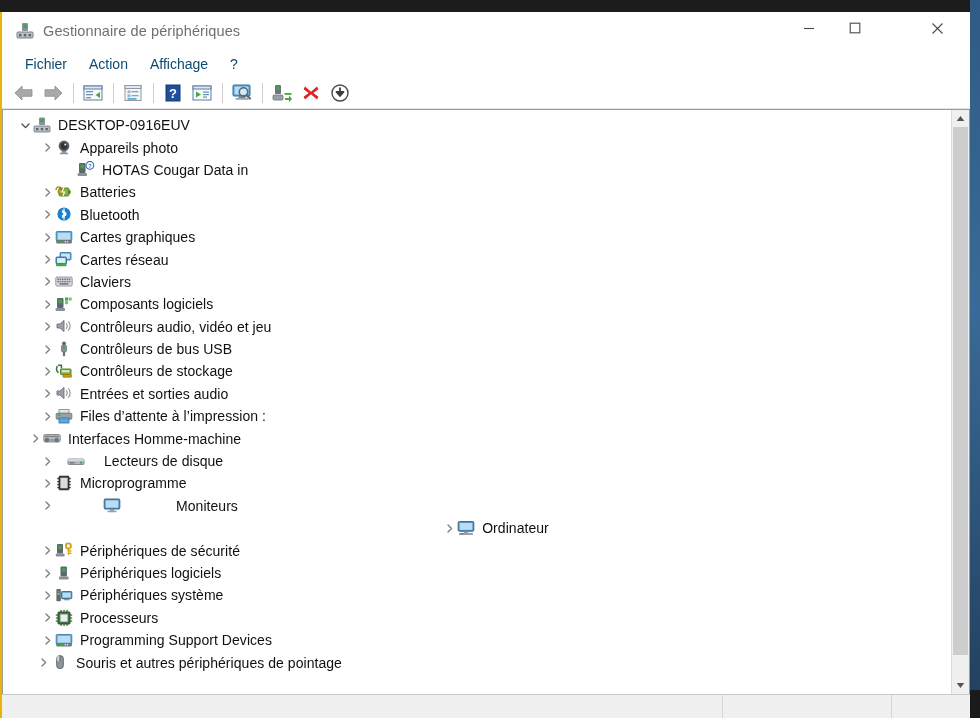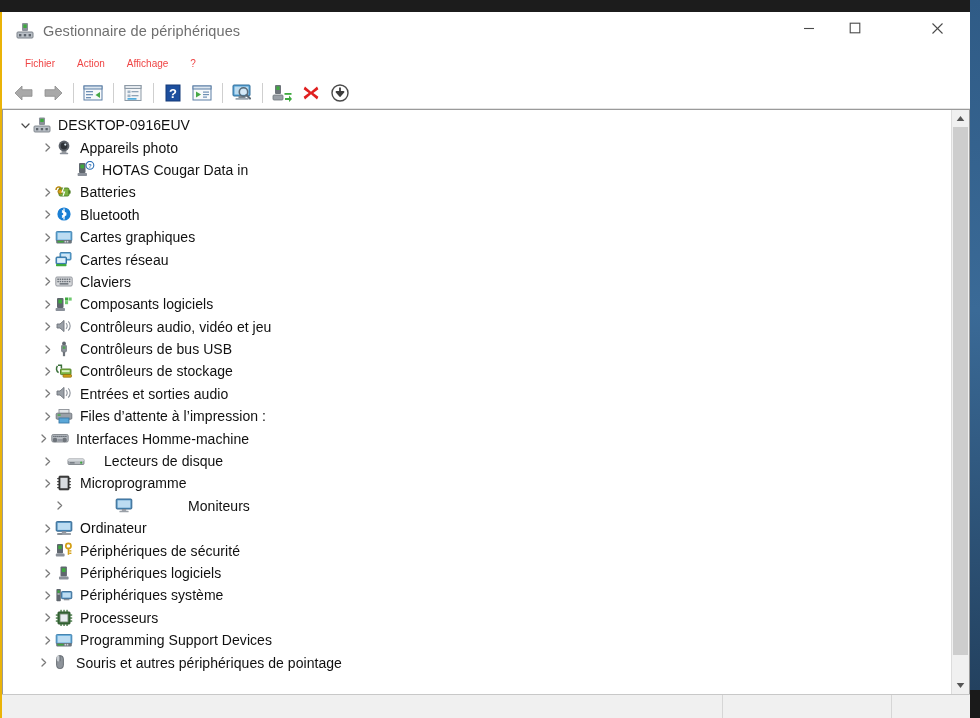--- a/index.html
+++ b/index.html
@@ -84,22 +84,22 @@
   
   #menubar {
     height: 27px;
     min-height: 27px;
     display: flex;
     align-items: center;
     padding-left: 14px;
     background: #ffffff;
   }
   .menu-item {
-    font-size: 10px;
-    color: #ef4444;
+    font-size: 14px;
+    color: #0c4a6e;
     padding: 3px 9px;
     margin-right: 4px;
     white-space: nowrap;
   }
 
   
   #toolbar {
     height: 31px;
     min-height: 31px;
     background: #ffffff;
@@ -566,21 +566,21 @@
             </svg>
           </span>
           <span class="row-icon"><svg width="18" height="17" viewBox="0 0 18 17">
               <rect x="4" y="1.5" width="10" height="4" fill="#e3e6e9" stroke="#8d9197" stroke-width="0.9"></rect>
               <rect x="1.2" y="5.2" width="15.6" height="6" rx="1" fill="#9aa0a7" stroke="#6d737a" stroke-width="0.9"></rect>
               <rect x="2.6" y="6.4" width="3" height="1.3" fill="#3ea93e"></rect>
               <rect x="4" y="10" width="10" height="5" fill="#5aa7d8" stroke="#3b7aa8" stroke-width="0.9"></rect>
             </svg></span>
           <span class="row-label">Files d’attente à l’impression :</span>
         </div>
-        <div class="row" style="padding-left: 32px;">
+        <div class="row" style="padding-left: 24px;">
           <span class="twisty">
             <svg width="11" height="11" viewBox="0 0 11 11">
               <path d="M4 2 L7.6 5.5 L4 9" fill="none" stroke="#7a7a7a" stroke-width="1.3" stroke-linecap="round" stroke-linejoin="round"></path>
             </svg>
           </span>
           <span class="row-icon"><svg width="18" height="17" viewBox="0 0 18 17">
               <rect x="0.8" y="4.5" width="16.4" height="7.5" rx="1.4" fill="#b9bec4" stroke="#7d8288" stroke-width="0.9"></rect>
               <g fill="#5d646c">
                 <rect x="2.2" y="5.8" width="1.4" height="1.3"></rect>
                 <rect x="4.2" y="5.8" width="1.4" height="1.3"></rect>
@@ -625,35 +625,35 @@
                 <rect x="2.2" y="9" width="2" height="1.2"></rect>
                 <rect x="2.2" y="12" width="2" height="1.2"></rect>
                 <rect x="13.8" y="3" width="2" height="1.2"></rect>
                 <rect x="13.8" y="6" width="2" height="1.2"></rect>
                 <rect x="13.8" y="9" width="2" height="1.2"></rect>
                 <rect x="13.8" y="12" width="2" height="1.2"></rect>
               </g>
             </svg></span>
           <span class="row-label">Microprogramme</span>
         </div>
-        <div class="row" style="padding-left: 48px; gap: 48px;">
+        <div class="row" style="padding-left: 36px; gap: 48px;">
           <span class="twisty">
             <svg width="11" height="11" viewBox="0 0 11 11">
               <path d="M4 2 L7.6 5.5 L4 9" fill="none" stroke="#7a7a7a" stroke-width="1.3" stroke-linecap="round" stroke-linejoin="round"></path>
             </svg>
           </span>
           <span class="row-icon"><svg width="18" height="17" viewBox="0 0 18 17">
               <rect x="1.2" y="2" width="15.6" height="10" rx="1" fill="#4e8fc0" stroke="#35678f" stroke-width="1"></rect>
               <rect x="2.6" y="3.3" width="12.8" height="7.4" fill="#bcdcf2"></rect>
               <rect x="6.8" y="12" width="4.4" height="1.8" fill="#8a9099"></rect>
               <rect x="4.4" y="13.8" width="9.2" height="1.4" rx="0.5" fill="#9aa0a7"></rect>
             </svg></span>
           <span class="row-label">Moniteurs</span>
         </div>
-        <div class="row" style="padding-left: 36px;">
+        <div class="row" style="padding-left: 36px; justify-content: center;">
           <span class="twisty">
             <svg width="11" height="11" viewBox="0 0 11 11">
               <path d="M4 2 L7.6 5.5 L4 9" fill="none" stroke="#7a7a7a" stroke-width="1.3" stroke-linecap="round" stroke-linejoin="round"></path>
             </svg>
           </span>
           <span class="row-icon"><svg width="18" height="17" viewBox="0 0 18 17">
               <rect x="1.2" y="1.6" width="15.6" height="9.6" rx="1" fill="#4e8fc0" stroke="#35678f" stroke-width="1"></rect>
               <rect x="2.6" y="2.9" width="12.8" height="7" fill="#bcdcf2"></rect>
               <rect x="6.8" y="11.2" width="4.4" height="1.7" fill="#8a9099"></rect>
               <rect x="2" y="12.9" width="14" height="2" rx="0.6" fill="#9aa0a7"></rect>

